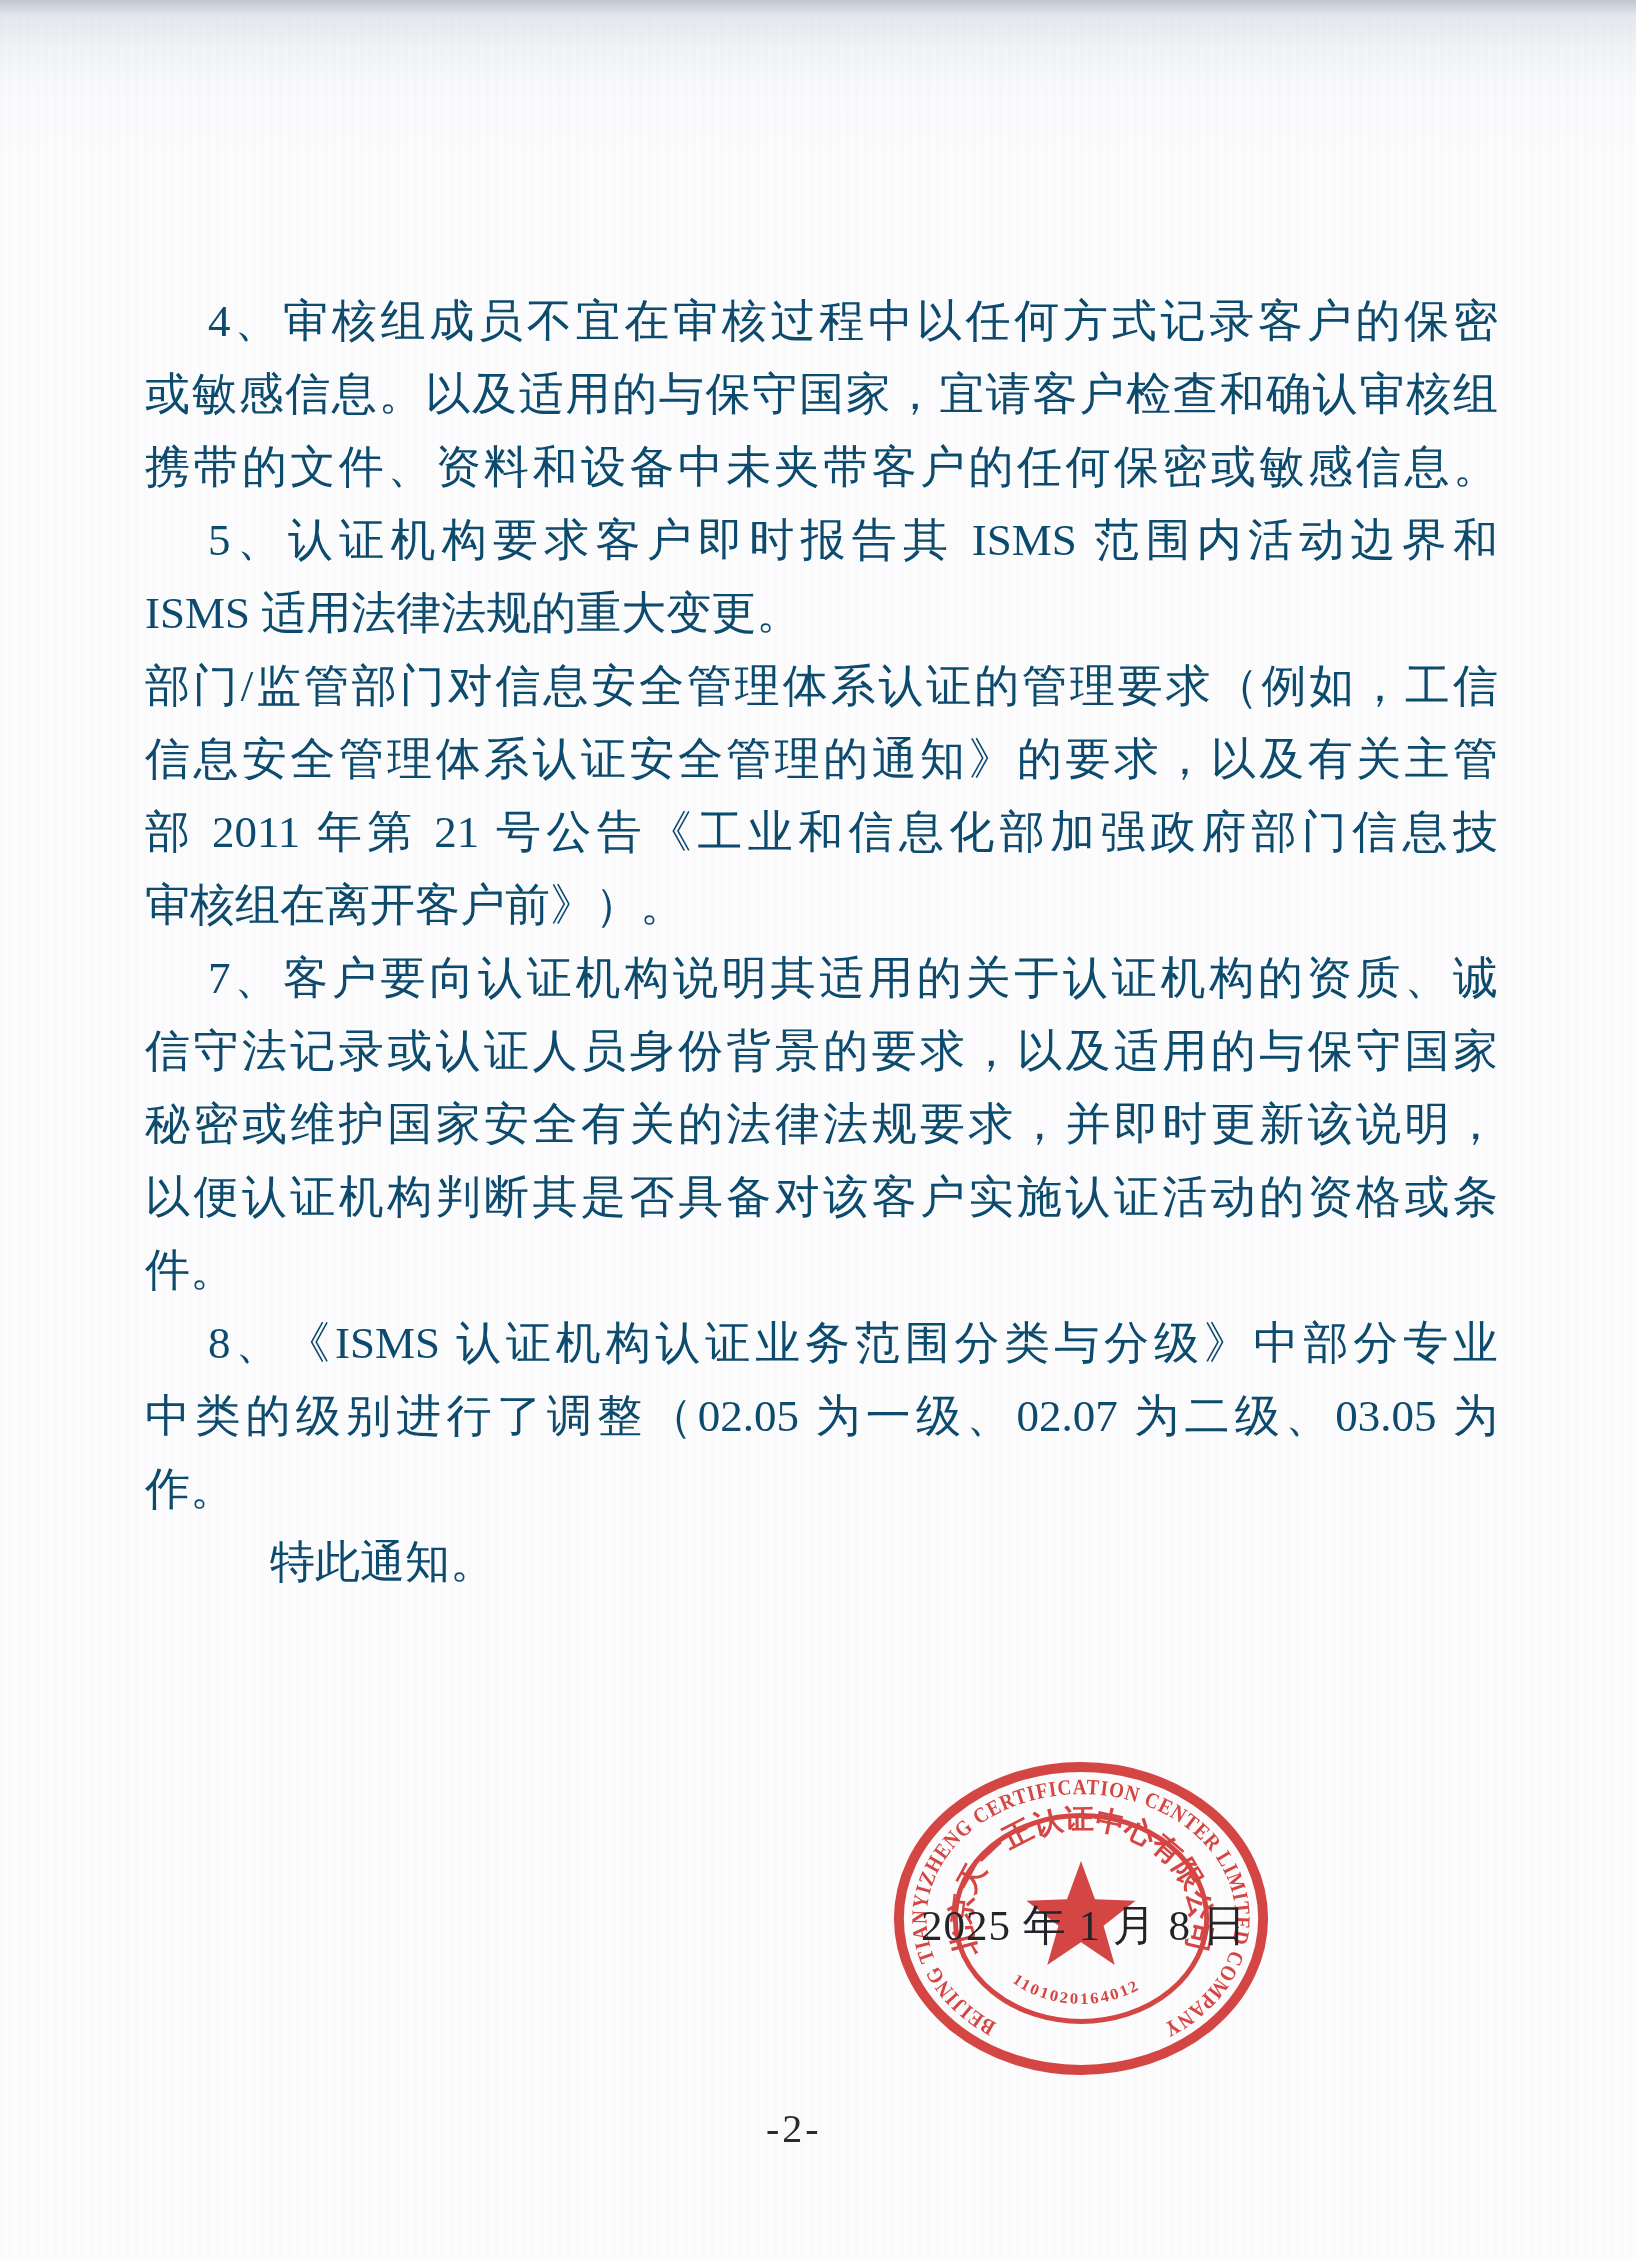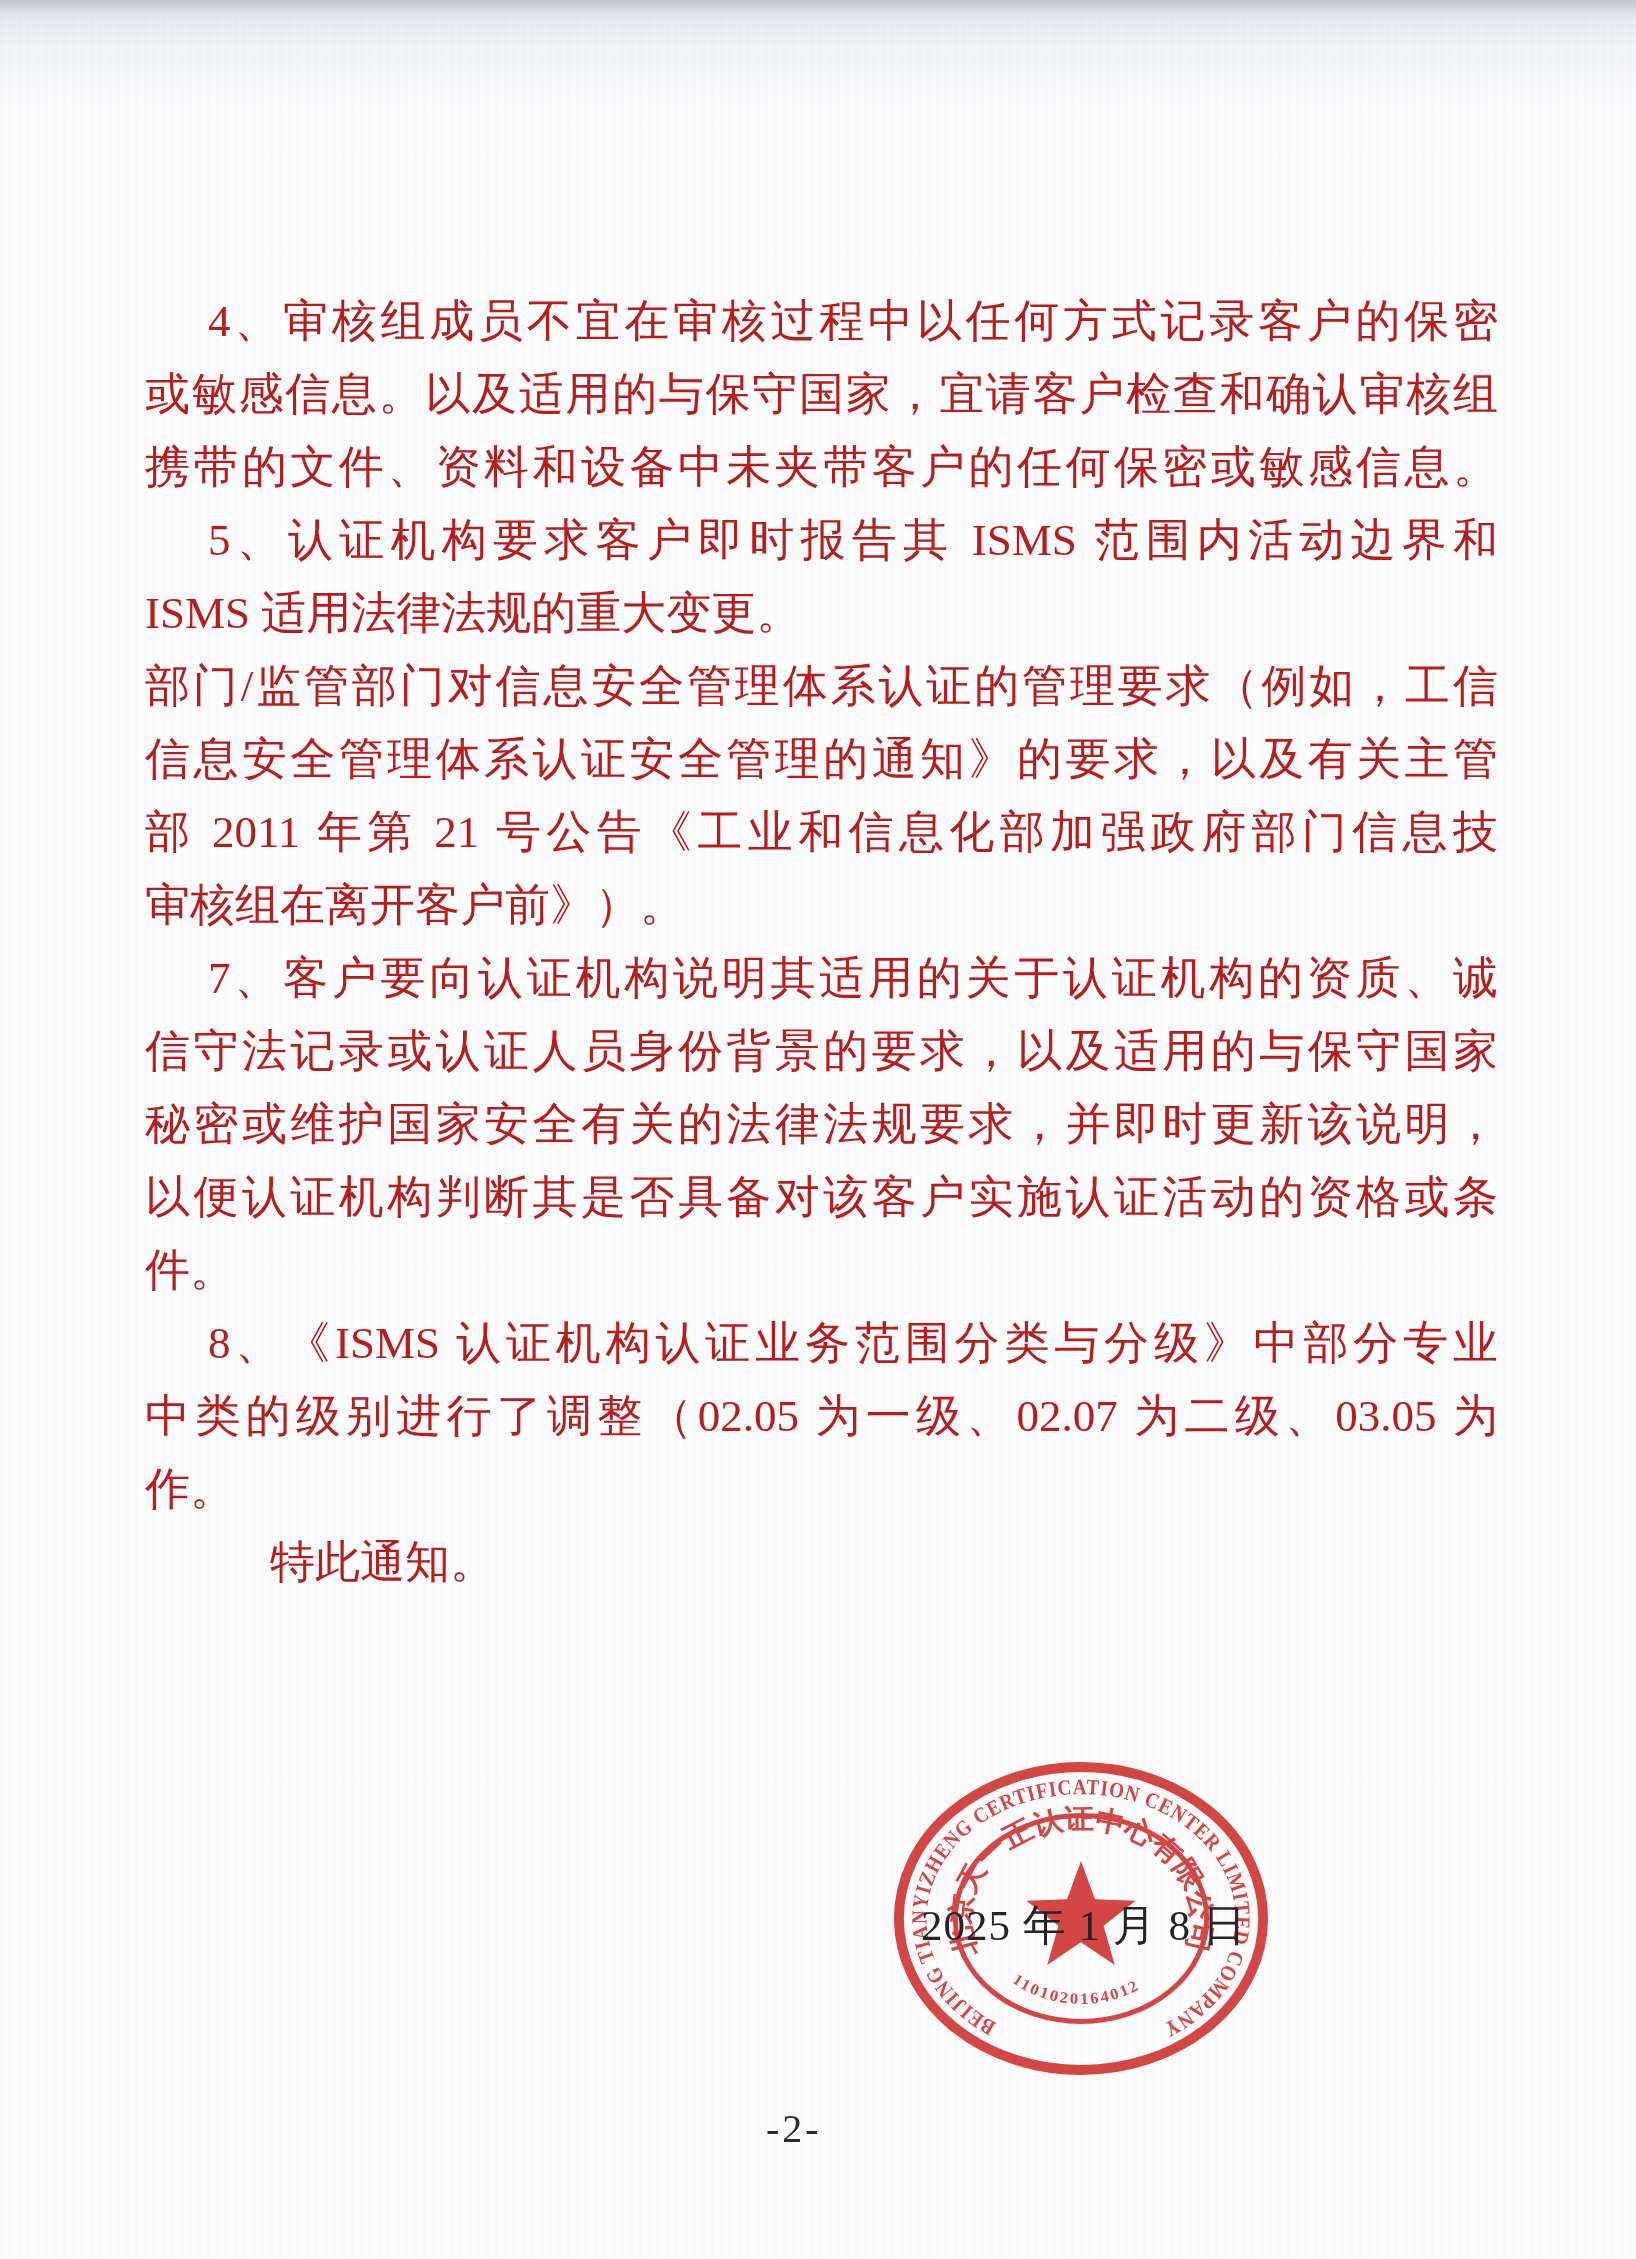--- a/index.html
+++ b/index.html
@@ -29,21 +29,21 @@
       rgba(203,209,220,0.055) 0px, rgba(203,209,220,0.055) 3px,
       rgba(255,255,255,0) 3px, rgba(255,255,255,0) 9px);
     pointer-events: none;
   }
   .body-text {
     position: absolute;
     left: 145px;
     top: 285px;
     width: 1353px;
     font-size: 45px;
-    color: #b91c1c;
+    color: #0c4a6e;
   }
   .line {
     height: 73px;
     line-height: 73px;
     overflow: hidden;
   }
   .line.just {
     text-align: justify;
     text-align-last: justify;
     text-justify: inter-character;

